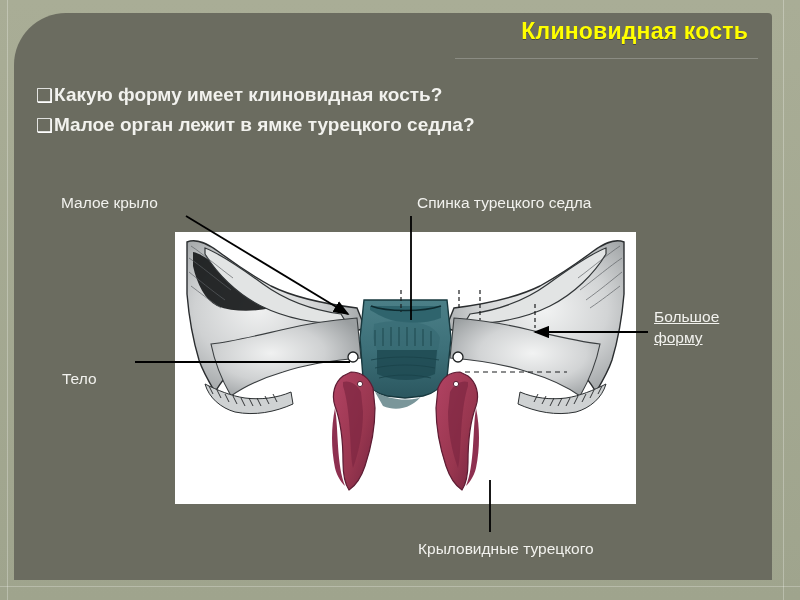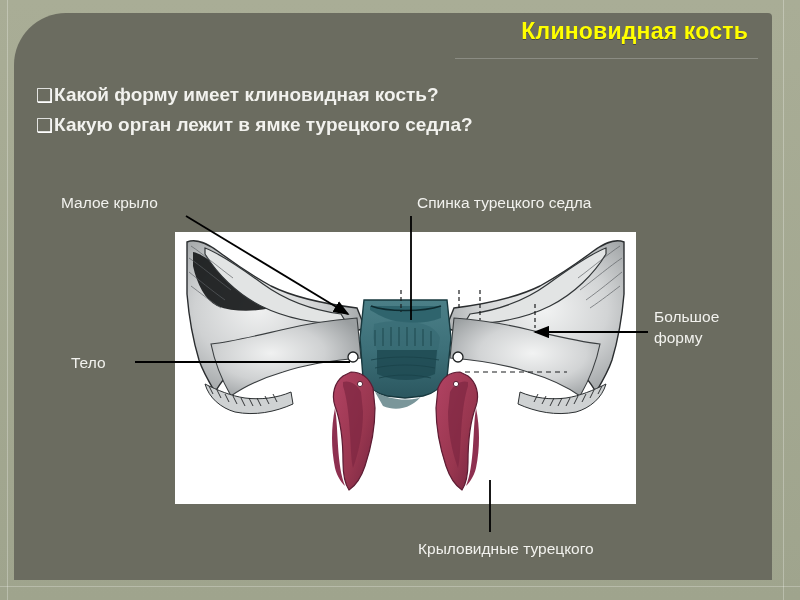--- a/index.html
+++ b/index.html
@@ -123,22 +123,22 @@
   
   .lbl {
     position: absolute;
     color: #f2f2ee;
     font-size: 15.5px;
     line-height: 21px;
     white-space: nowrap;
   }
   .lbl-maloe   { left: 61px;  top: 192px; }
   .lbl-spinka  { left: 417px; top: 192px; }
-  .lbl-bolshoe { left: 654px; top: 306px; white-space: normal; width: 110px; }
-  .lbl-telo    { left: 62px;  top: 352px; margin-left: 9px; }
+  .lbl-bolshoe { left: 654px; top: 306px; white-space: normal; width: 110px; text-decoration: underline; }
+  .lbl-telo    { left: 62px;  top: 368px; }
   .lbl-kryl    { left: 418px; top: 538px; }
 
   
   .leaders {
     position: absolute;
     left: 0; top: 0;
     width: 800px; height: 600px;
     pointer-events: none;
   }
 </style>
@@ -155,25 +155,25 @@
   <div class="panel"></div>
 
   <div class="title-bar">
     <div class="title-text">Клиновидная кость</div>
   </div>
   <div class="title-rule"></div>
 
   <div class="bullets">
     <div class="bullet-row">
       <span class="bullet-mark">❑</span>
-      <span class="bullet-text">Какой форму имеет клиновидная кость?</span>
+      <span class="bullet-text">Какую форму имеет клиновидная кость?</span>
     </div>
     <div class="bullet-row">
       <span class="bullet-mark">❑</span>
-      <span class="bullet-text">Какую орган лежит в ямке турецкого седла?</span>
+      <span class="bullet-text">Малое орган лежит в ямке турецкого седла?</span>
     </div>
   </div>
 
   <div class="figure">
     <svg width="461" height="272" viewBox="0 0 461 272" xmlns="http://www.w3.org/2000/svg">
       <defs>
         <radialGradient id="wingL" cx="40%" cy="45%" r="65%">
           <stop offset="0%" stop-color="#f0f1f1"></stop>
           <stop offset="55%" stop-color="#cfd1d2"></stop>
           <stop offset="100%" stop-color="#9a9ea0"></stop>

